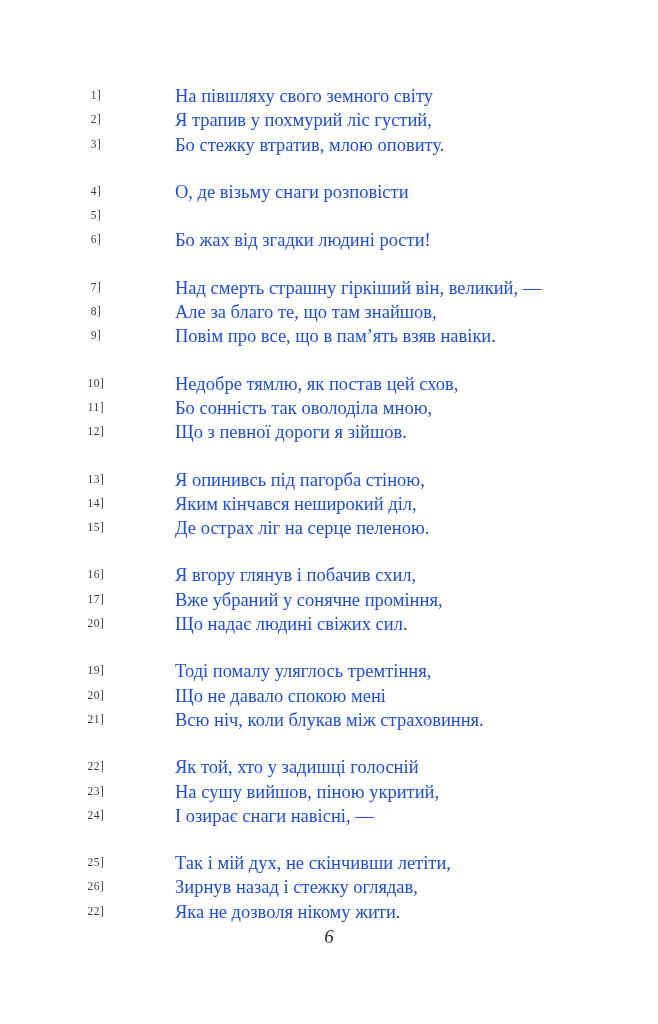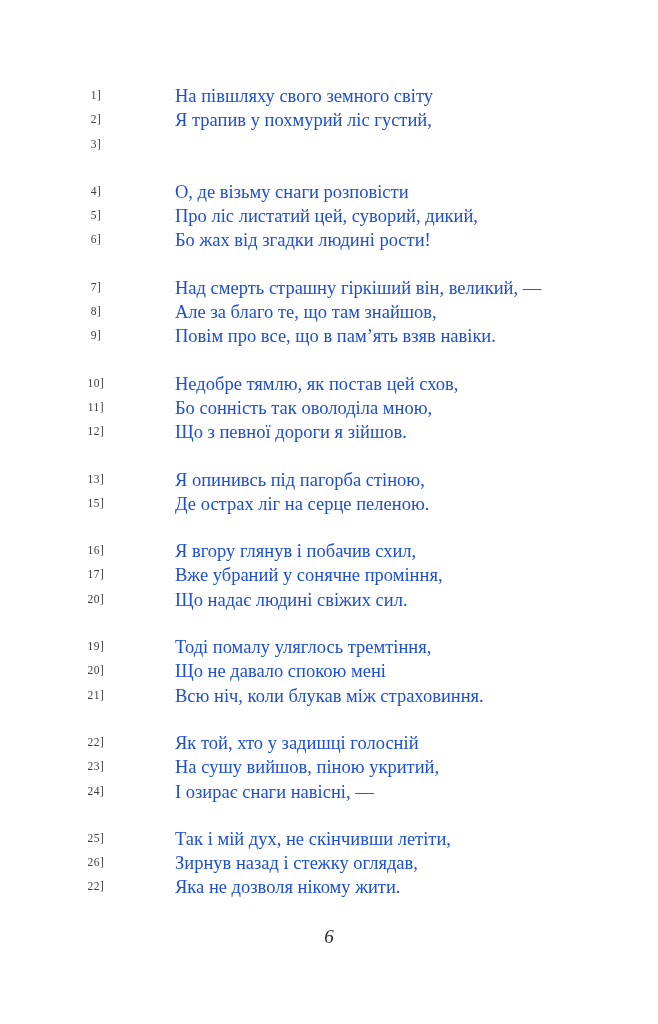--- a/index.html
+++ b/index.html
@@ -73,30 +73,30 @@
         <div class="line">
           <span class="lineno">1]</span>
           <span class="linetext">На півшляху свого земного світу</span>
         </div>
         <div class="line">
           <span class="lineno">2]</span>
           <span class="linetext">Я трапив у похмурий ліс густий,</span>
         </div>
         <div class="line">
           <span class="lineno">3]</span>
+          <span class="linetext">Бо стежку втратив, млою оповиту.</span>
         </div>
       </div>
       <div class="tercet">
         <div class="line">
           <span class="lineno">4]</span>
           <span class="linetext">О, де візьму снаги розповісти</span>
         </div>
         <div class="line">
           <span class="lineno">5]</span>
-          <span class="linetext">Про ліс листатий цей, суворий, дикий,</span>
         </div>
         <div class="line">
           <span class="lineno">6]</span>
           <span class="linetext">Бо жах від згадки людині рости!</span>
         </div>
       </div>
       <div class="tercet">
         <div class="line">
           <span class="lineno">7]</span>
           <span class="linetext">Над смерть страшну гіркіший він, великий, —</span>
@@ -121,20 +121,24 @@
         </div>
         <div class="line">
           <span class="lineno">12]</span>
           <span class="linetext">Що з певної дороги я зійшов.</span>
         </div>
       </div>
       <div class="tercet">
         <div class="line">
           <span class="lineno">13]</span>
           <span class="linetext">Я опинивсь під пагорба стіною,</span>
+        </div>
+        <div class="line">
+          <span class="lineno">14]</span>
+          <span class="linetext">Яким кінчався неширокий діл,</span>
         </div>
         <div class="line">
           <span class="lineno">15]</span>
           <span class="linetext">Де острах ліг на серце пеленою.</span>
         </div>
       </div>
       <div class="tercet">
         <div class="line">
           <span class="lineno">16]</span>
           <span class="linetext">Я вгору глянув і побачив схил,</span>

